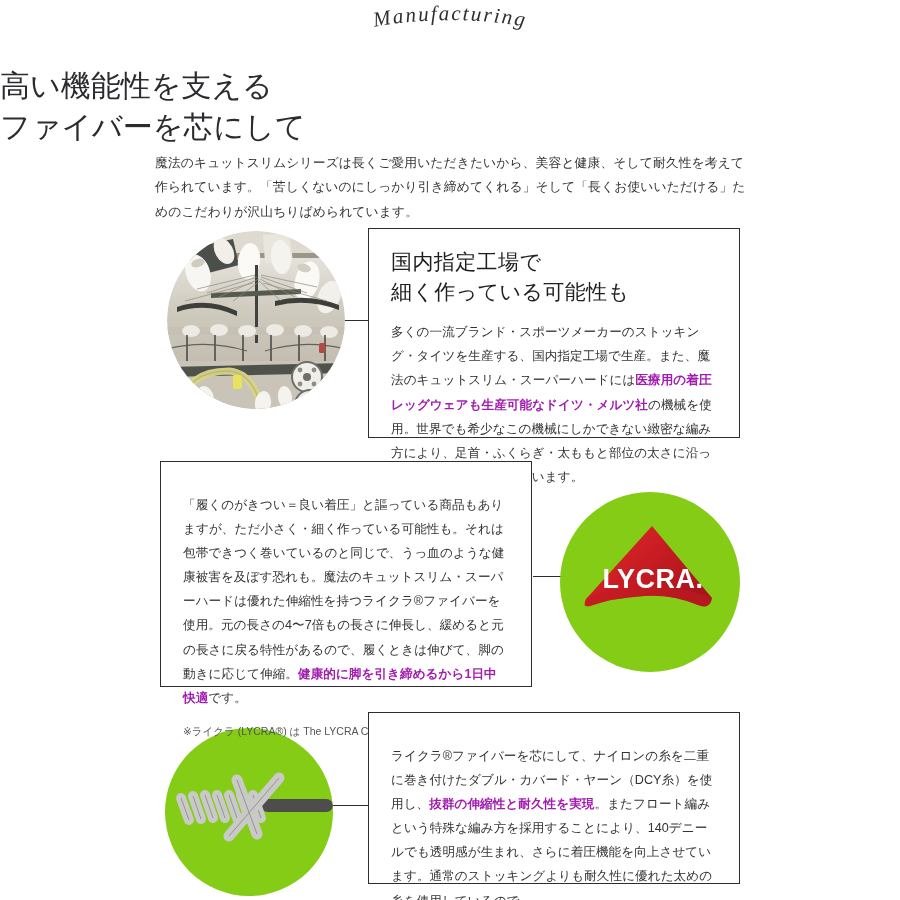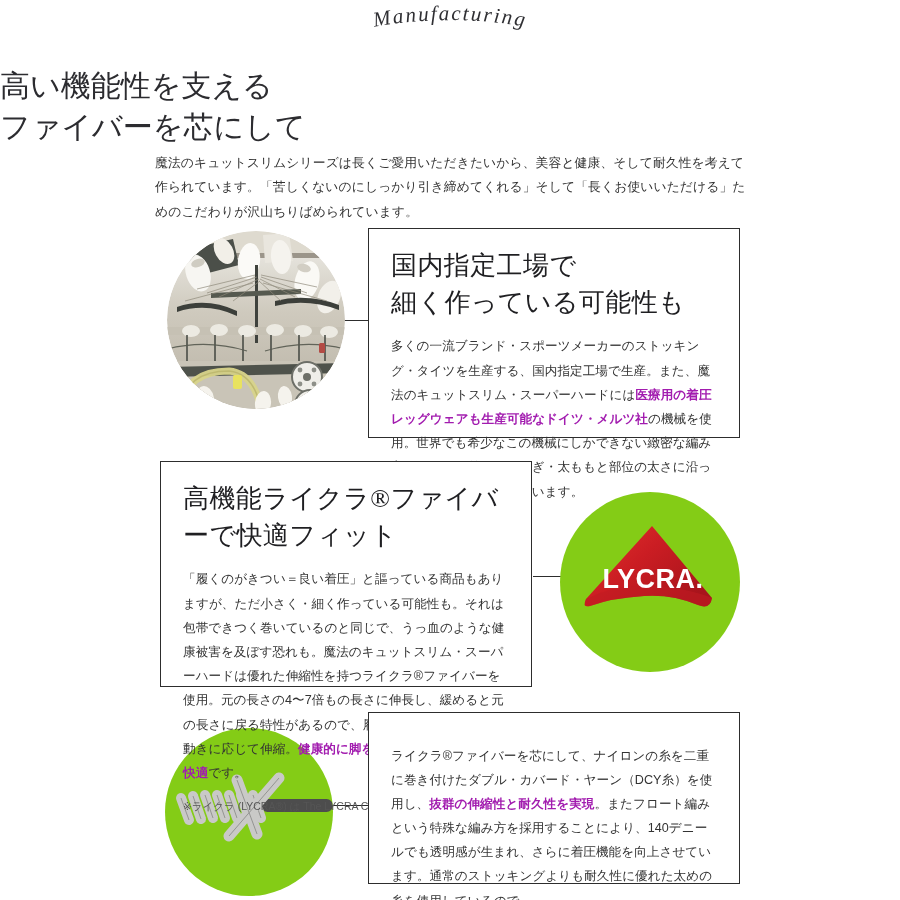--- a/index.html
+++ b/index.html
@@ -76,21 +76,21 @@
     border: 1px solid #2d2d2d;
     background: #fff;
     box-sizing: border-box;
     z-index: 3;
   }
   .card-inner {
     padding: 18px 22px 16px 22px;
   }
   .card-title {
     font-family: "Liberation Serif", "DejaVu Serif", serif;
-    font-size: 26px;
+    font-size: 21px;
     line-height: 1.44;
     color: #1f1f22;
     margin: 0 0 10px 0;
     font-weight: 400;
     letter-spacing: 0.4px;
   }
   .card-title .tline { display: block; }
   .card-body {
     font-size: 12.6px;
     line-height: 1.92;
@@ -287,23 +287,20 @@
         </defs>
 
         <path d="M92,34 L152,106 Q150,118 138,113 Q112,102 84,104 Q52,106 30,114 Q22,116 26,107 Z" fill="url(#lycGrad)"></path>
         <path d="M26,107 Q56,92 92,94 Q128,96 152,106 Q150,118 138,113 Q112,102 84,104 Q52,106 30,114 Q22,116 26,107 Z" fill="#c11b22" opacity="0.55"></path>
         <text x="93" y="96" text-anchor="middle" font-family="Liberation Sans, sans-serif" font-size="27" font-weight="bold" fill="#ffffff" letter-spacing="0.5" id="lycra-wordmark-text">LYCRA.</text>
       </svg>
     </div>
 
     <div class="card" style="left:160px; top:461px; width:372px; height:226px;">
       <div class="card-inner">
-        <h2 class="card-title">
-          <span class="tline">高機能ライクラ®ファイバーで快適フィット</span>
-        </h2>
         <p class="card-body">
           <span>「履くのがきつい＝良い着圧」と謳っている商品もありますが、ただ小さく・細く作っている可能性も。それは包帯できつく巻いているのと同じで、うっ血のような健康被害を及ぼす恐れも。魔法のキュットスリム・スーパーハードは優れた伸縮性を持つライクラ®ファイバーを使用。元の長さの4〜7倍もの長さに伸長し、緩めると元の長さに戻る特性があるので、履くときは伸びて、脚の動きに応じて伸縮。</span><span class="hl">健康的に脚を引き締めるから1日中快適</span><span>です。</span>
         </p>
         <p class="note">※ライクラ (LYCRA®) は The LYCRA Company の商標です。</p>
       </div>
     </div>
   </div>
 
   <div class="block">
 

